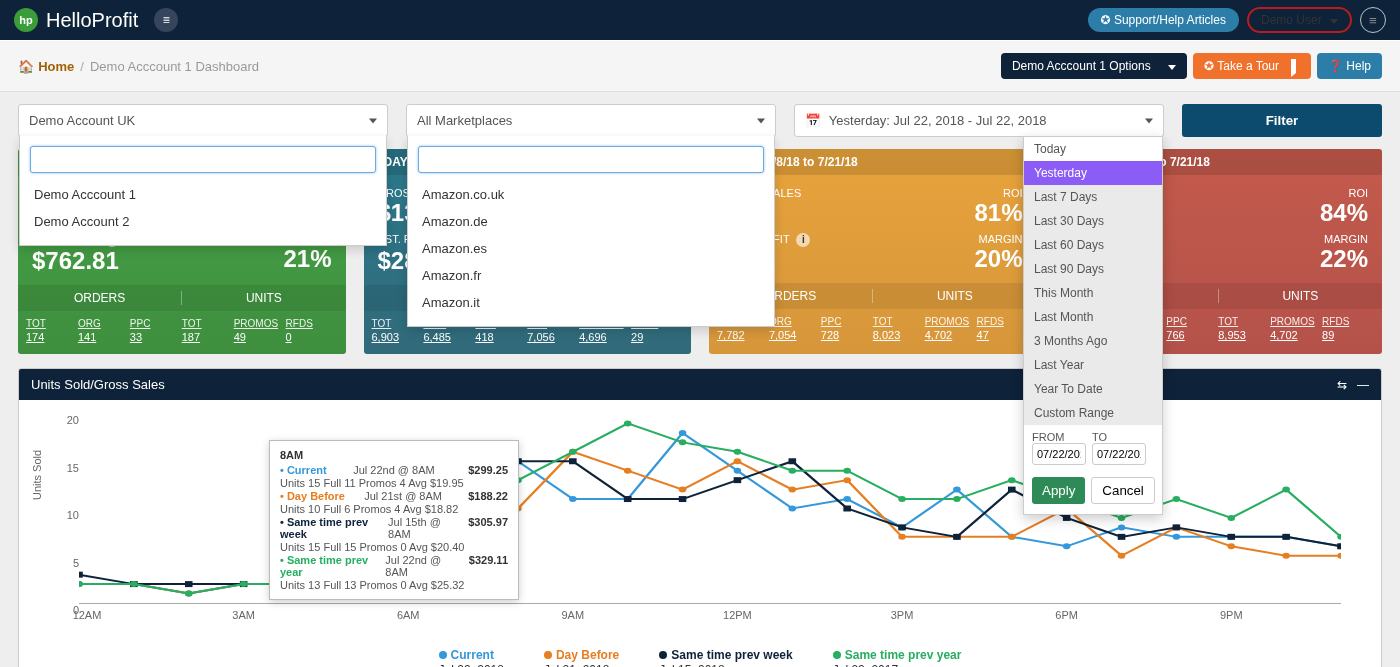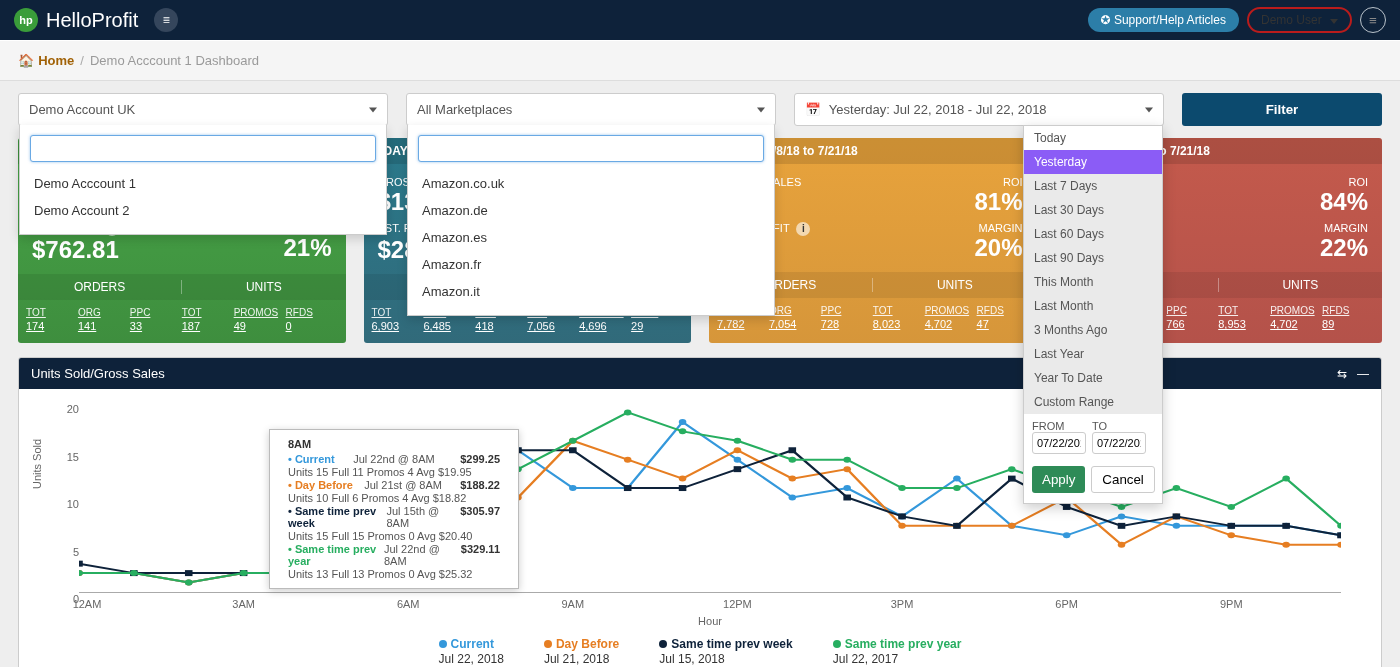--- a/index.html
+++ b/index.html
@@ -74,21 +74,21 @@
   .chart-area { position:relative; height:190px; border-bottom:1px solid #aaa; }
   .xtick { position:absolute; bottom:-18px; transform:translateX(-50%); font-size:11px; color:#666;}
   .ylabel { position:absolute; left:12px; top:50%; transform: rotate(-90deg) translateX(20px); transform-origin:left top; font-size:11px; color:#666; }
   .xlabel { text-align:center; font-size:11px; color:#666; margin-top:22px;}
   .legend { display:grid; grid-template-columns: repeat(4, auto); gap:6px 40px; justify-content:center; padding:8px 0 14px; font-size:12px; }
   .legend .series{ text-align:left; line-height:1.25;}
   .legend .dot{ display:inline-block; width:8px;height:8px;border-radius:50%;margin-right:4px;}
   .c-cur{color:#3498db;} .c-db{color:#e67e22;} .c-pw{color:#0e223a;} .c-py{color:#27ae60;}
   .b-cur{background:#3498db;} .b-db{background:#e67e22;} .b-pw{background:#0e223a;} .b-py{background:#27ae60;}
 
-  .tooltip-box{ position:absolute; left:250px; top:40px; width:250px; background:#fff; border:1px solid #bbb; box-shadow:0 2px 8px rgba(0,0,0,.2); padding:8px 18px; font-size:11px; z-index:5;}
+  .tooltip-box{ position:absolute; left:250px; top:40px; width:250px; background:#fff; border:1px solid #bbb; box-shadow:0 2px 8px rgba(0,0,0,.2); padding:8px 10px; font-size:11px; z-index:5;}
   .tooltip-box .hd{font-weight:bold;margin-bottom:3px;}
   .tooltip-box .line{display:flex;gap:4px; margin-top:1px;}
   .tooltip-box .line .k{color:#555;}
   .tooltip-box .line .v{margin-left:auto;font-weight:bold;}
   .tooltip-box .series-name{font-weight:bold;}
 
   svg.lines{ position:absolute; inset:0; width:100%; height:100%; }
 </style>
 </head>
 <body>
@@ -106,20 +106,25 @@
       <button class="btn btn-user"><span>Demo User</span> <span class="caret"></span></button>
       <button class="menu-icon-btn">≡</button>
     </div>
   </div>
 
   <div class="breadcrumb-bar">
     <span>🏠</span>
     <a href="#" style="margin-left:4px;">Home</a>
     <span class="breadcrumb-sep">/</span>
     <span class="breadcrumb-cur">Demo Acccount 1 Dashboard</span>
+    <div class="options-btns">
+      <button class="btn btn-dark"><span>Demo Acccount 1 Options</span> <span class="caret" style="margin-left:14px;"></span></button>
+      <button class="btn btn-orange">✪ <span>Take a Tour</span> <span class="caret-r" style="margin-left:12px;"></span></button>
+      <button class="btn btn-blue">❓ <span>Help</span></button>
+    </div>
   </div>
 
   <div class="filter-row">
     <div class="select-box">
       <span>Demo Account UK</span>
       <div class="dropdown-panel">
         <input class="dd-search" style="">
         <div class="dd-item">Demo Acccount 1</div>
         <div class="dd-item">Demo Account 2</div>
       </div>
@@ -468,21 +473,20 @@
           </svg>
       <div class="xtick" style="left: 0%; margin-left: 8px;">12AM</div>
           <div class="xtick" style="left: 13.0435%;">3AM</div>
           <div class="xtick" style="left: 26.087%;">6AM</div>
           <div class="xtick" style="left: 39.1304%;">9AM</div>
           <div class="xtick" style="left: 52.1739%;">12PM</div>
           <div class="xtick" style="left: 65.2174%;">3PM</div>
           <div class="xtick" style="left: 78.2609%;">6PM</div>
           <div class="xtick" style="left: 91.3043%;">9PM</div>
         </div>
-      <div class="xlabel">Hour</div>
 
       <div class="tooltip-box">
         <div class="hd">8AM</div>
         <div id="tooltip-rows">
             <div class="line"><span class="series-name c-cur">• Current</span><span class="k" style="margin-left:auto;">Jul 22nd @ 8AM</span>&nbsp;<span class="v">$299.25</span></div>
   <div class="line">
               <span class="k">Units 15  Full 11  Promos 4  Avg $19.95</span>
             </div>
             <div class="line"><span class="series-name c-db">• Day Before</span><span class="k" style="margin-left:auto;">Jul 21st @ 8AM</span>&nbsp;<span class="v">$188.22</span></div>
   <div class="line">

